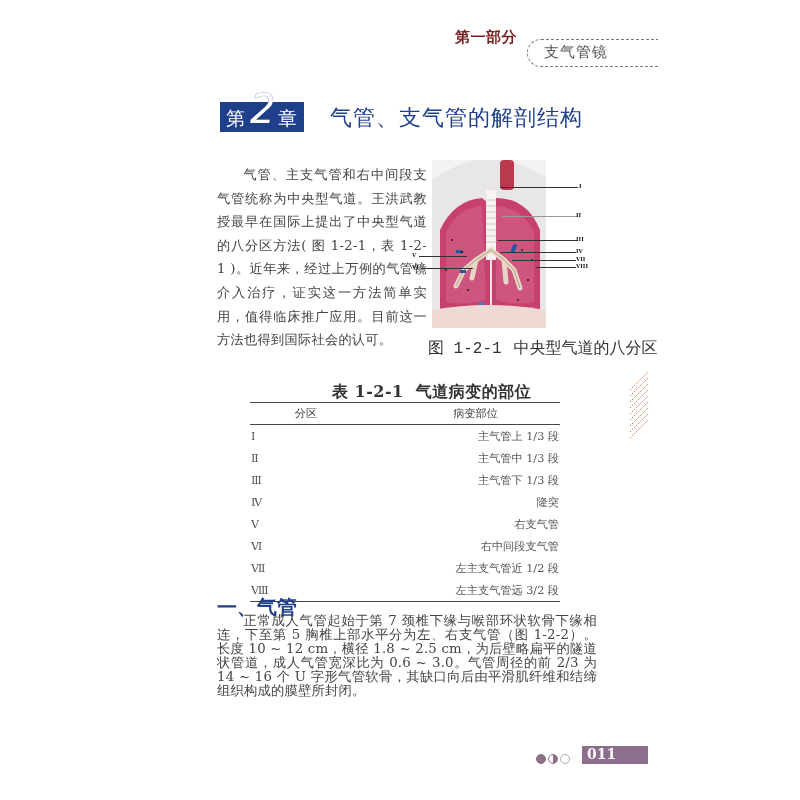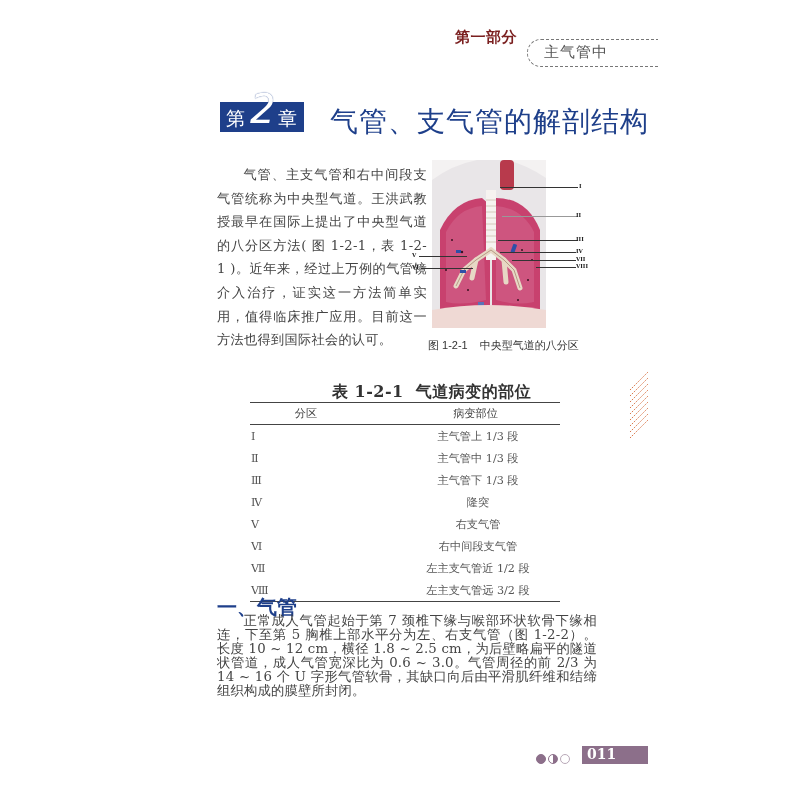--- a/index.html
+++ b/index.html
@@ -16,45 +16,45 @@
               font-size:15px; color:#555; letter-spacing:1px; }
 
   
   .chapter-badge { left:220px; top:102px; width:84px; height:30px; background:#1e3f8a;
                    color:#fff; font-family:"DejaVu Sans","Liberation Sans",sans-serif; }
   .chapter-badge .ch1 { position:absolute; left:6px; top:4px; font-size:19px; }
   .chapter-badge .num { position:absolute; left:30px; top:-13px; font-size:40px; font-style:italic;
                         font-weight:300; color:#fff; text-shadow:0 0 1px #1e3f8a; line-height:1; }
   .chapter-badge .ch2 { position:absolute; left:58px; top:4px; font-size:19px; }
   .chapter-title { left:330px; top:103px; font-family:"DejaVu Sans","Liberation Sans",sans-serif;
-                   font-size:28px; color:#1e3f8a; letter-spacing:1px; }
+                   font-size:22px; color:#1e3f8a; letter-spacing:1px; }
 
   
   .intro { left:217px; top:163px; width:210px; font-size:13.2px; line-height:23.6px; color:#444;
            letter-spacing:0.3px; text-indent:2em; text-align:justify; }
 
   
   .figure { left:432px; top:160px; width:114px; height:168px; overflow:hidden; background:#f0ecec; }
-  .fig-caption { left:428px; top:338px; font-family:Liberation Sans, sans-serif;
-                 font-size:11px; color:#333; }
+  .fig-caption { left:428px; top:338px; font-family:Liberation Mono, monospace;
+                 font-size:16px; color:#333; }
   .fig-caption .n { margin-right:12px; }
   .leader { position:absolute; height:1px; background:#333; }
   .zlabel { position:absolute; font-family:"DejaVu Serif","Liberation Serif",serif;
             font-size:5.5px; font-weight:bold; color:#222; }
 
   
   .tbl-caption { left:332px; top:382px; font-size:16px; font-weight:bold; color:#333; letter-spacing:0.5px; }
   .tbl-caption .n { margin-right:12px; }
   .tbl { left:250px; top:402px; width:310px; border-collapse:collapse; font-size:11.2px; color:#555; }
   .tbl th { font-weight:normal; height:19px; color:#444; }
   .tbl thead tr { border-top:1.5px solid #444; border-bottom:1px solid #444; }
   .tbl tbody tr:last-child { border-bottom:1.5px solid #444; }
   .tbl td { height:20px; }
   .tbl .c1 { width:110px; }
-  .tbl .c2 { padding-left:35px; text-align:center; }
+  .tbl .c2 { padding-left:35px; text-align:right; }
   .tbl th.c2 { text-align:center; padding-left:30px; }
 
   
   .sec-title { left:217px; top:594px; font-family:"DejaVu Sans","Liberation Sans",sans-serif;
                font-size:20px; font-weight:bold; color:#1e3f8a; }
   .body-text { left:217px; top:614px; width:380px; font-size:13.3px; line-height:14px; color:#444;
                text-indent:2em; text-align:justify; letter-spacing:0.2px; }
 
   
   .dots { left:536px; top:748px; }
@@ -67,21 +67,21 @@
               font-family:"DejaVu Serif","Liberation Serif",serif; font-size:14px; }
   .page-box span { position:absolute; left:5px; top:0px;font-weight:bold; }
 
   .hatch { left:628px; top:366px; width:24px; height:76px; }
 </style>
 </head>
 <body>
 
 <div class="abs part-label">第一部分</div>
 <div class="abs part-box">
-  <span>主气管中</span>
+  <span>支气管镜</span>
 </div>
 
 <div class="abs chapter-badge">
   <span class="ch1">第</span>
   <span class="num">2</span>
   <span class="ch2">章</span>
 </div>
 <div class="abs chapter-title">气管、支气管的解剖结构</div>
 
 <div class="abs intro">气管、主支气管和右中间段支气管统称为中央型气道。王洪武教授最早在国际上提出了中央型气道的八分区方法( 图 1-2-1，表 1-2-1 )。近年来，经过上万例的气管镜介入治疗，证实这一方法简单实用，值得临床推广应用。目前这一方法也得到国际社会的认可。</div>

